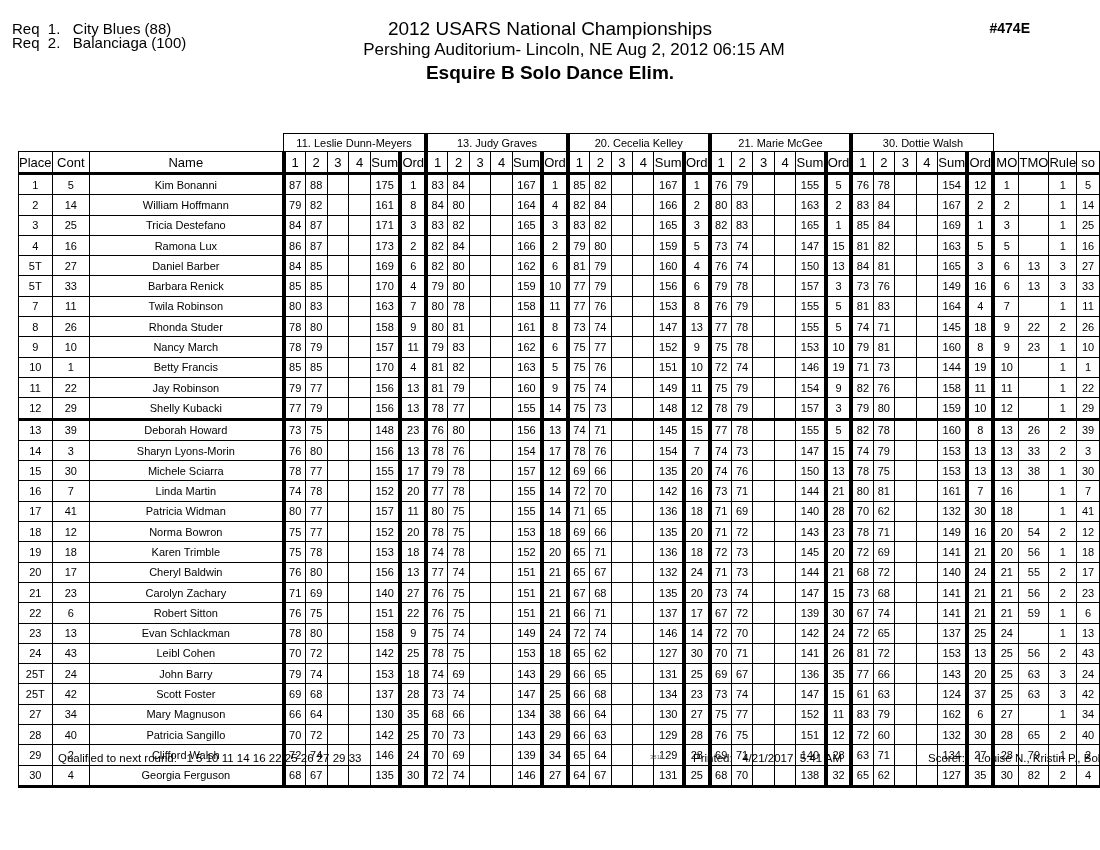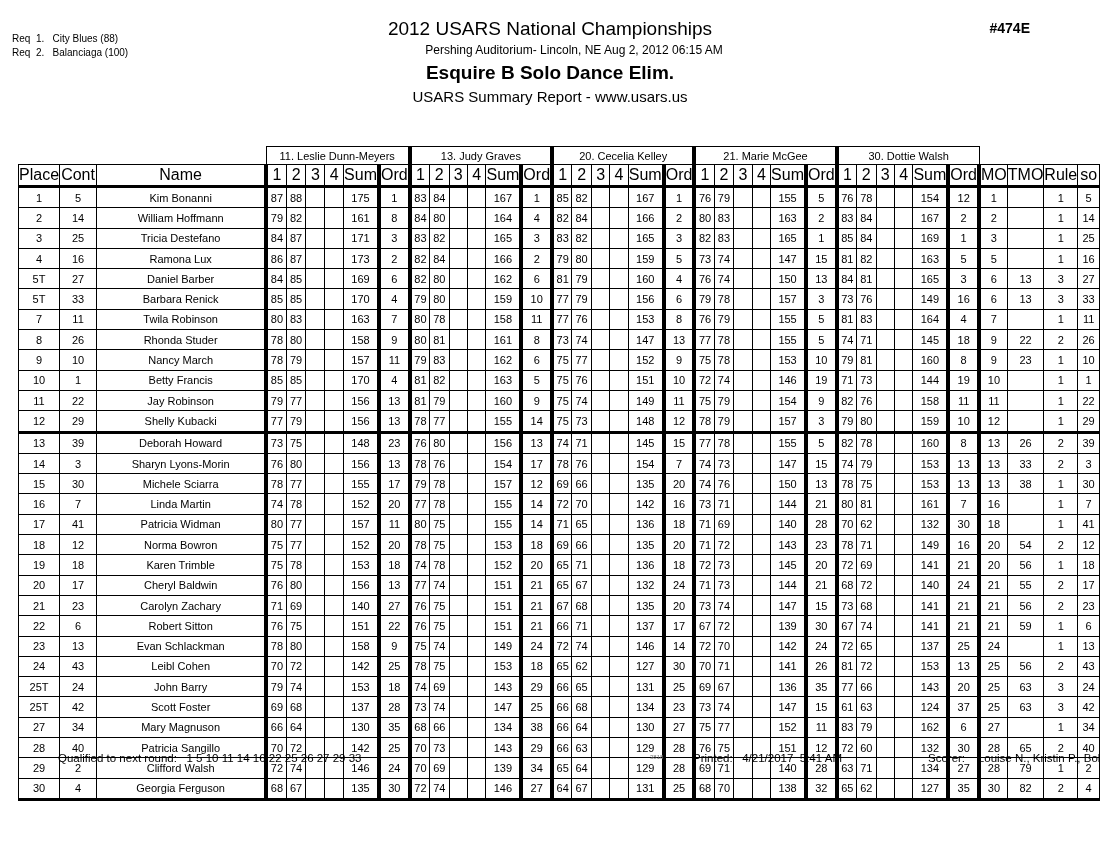--- a/index.html
+++ b/index.html
@@ -13,41 +13,41 @@
     font-family: "Liberation Sans", sans-serif;
     color: #000000;
     position: relative;
     overflow: hidden;
   }
 
   
   #req-block {
     position: absolute;
     left: 12px;
-    top: 32px;
-    font-size: 10px;
+    top: 22px;
+    font-size: 15px;
     line-height: 14px;
   }
   #req-block .req-line { white-space: pre; }
 
   
   #header {
     position: absolute;
     left: 0;
     top: 18px;
     width: 1100px;
     text-align: center;
   }
   #title-main {
     font-size: 19px;
     font-weight: normal;
     line-height: 22px;
   }
   #title-venue {
-    font-size: 12px;
+    font-size: 17px;
     line-height: 20px;
     padding-left: 48px;
   }
   #title-event {
     font-size: 19px;
     font-weight: bold;
     line-height: 26px;
   }
   #title-report {
     font-size: 15px;
@@ -58,21 +58,21 @@
     right: 70px;
     top: 20px;
     font-size: 14px;
     font-weight: bold;
   }
 
   
   #results-wrap {
     position: absolute;
     left: 18px;
-    top: 146px;
+    top: 133px;
   }
   table.results {
     border-collapse: collapse;
     table-layout: fixed;
     font-size: 11px;
   }
   table.results td, table.results th {
     border: 1px solid #000;
     padding: 0;
     text-align: center;
@@ -86,21 +86,21 @@
   tr.judge-head td { height: 17px; }
   td.judge-name {
     text-align: left;
     padding-left: 4px;
     font-size: 11px;
     border-bottom: 1px solid #000;
   }
   td.nb { border: none !important; }
 
   
-  tr.col-head td { height: 20px; font-size: 16px; }
+  tr.col-head td { height: 20px; font-size: 13px; }
   td.hdr-left { text-align: left; padding-left: 4px; }
 
   
   tr.data-row td { height: 19.3px; }
 
   
   .thickL { border-left: 4px solid #000 !important; }
   .thickR { border-right: 4px solid #000 !important; }
   .thickTop { border-top: 3px solid #000 !important; }
 
@@ -143,21 +143,20 @@
 
 <div id="req-block">
   <div class="req-line">Req  1.   City Blues (88)</div>
   <div class="req-line">Req  2.   Balanciaga (100)</div>
 </div>
 
 <div id="header">
   <div id="title-main">2012 USARS National Championships</div>
   <div id="title-venue">Pershing Auditorium- Lincoln, NE  Aug 2, 2012  06:15 AM</div>
   <div id="title-event">Esquire B Solo Dance Elim.</div>
-  <div id="title-report">USARS Summary Report - www.usars.us</div>
 </div>
 <div id="event-number">#474E</div>
 
 <div id="results-wrap">
   <table class="results">
     <colgroup>
       <col class="w-place">
         <col class="w-cont">
         <col class="w-name">
       <col class="w-sc">

